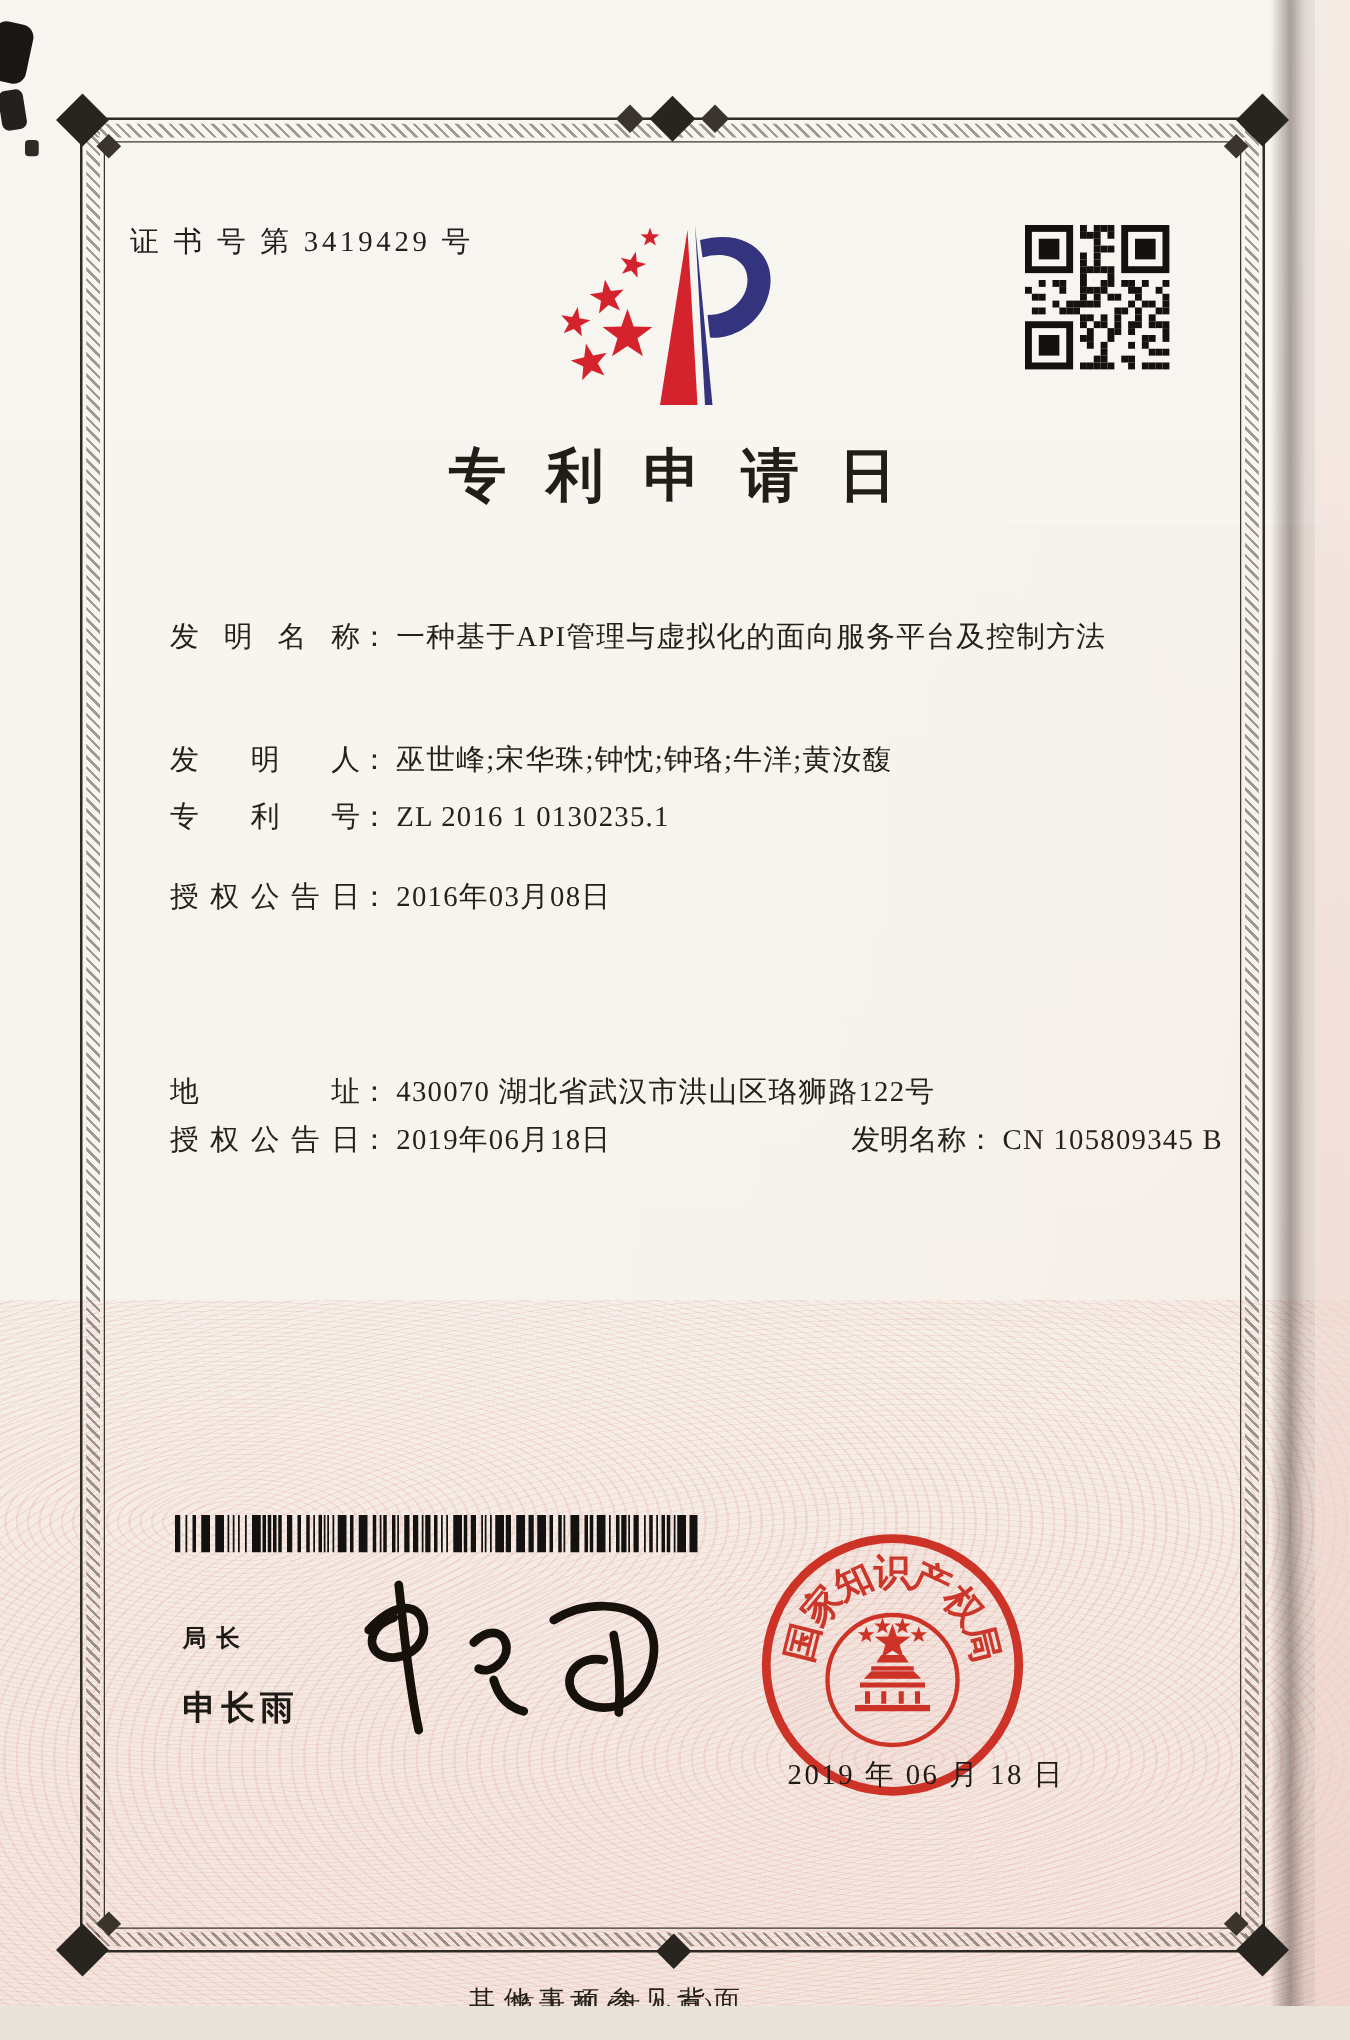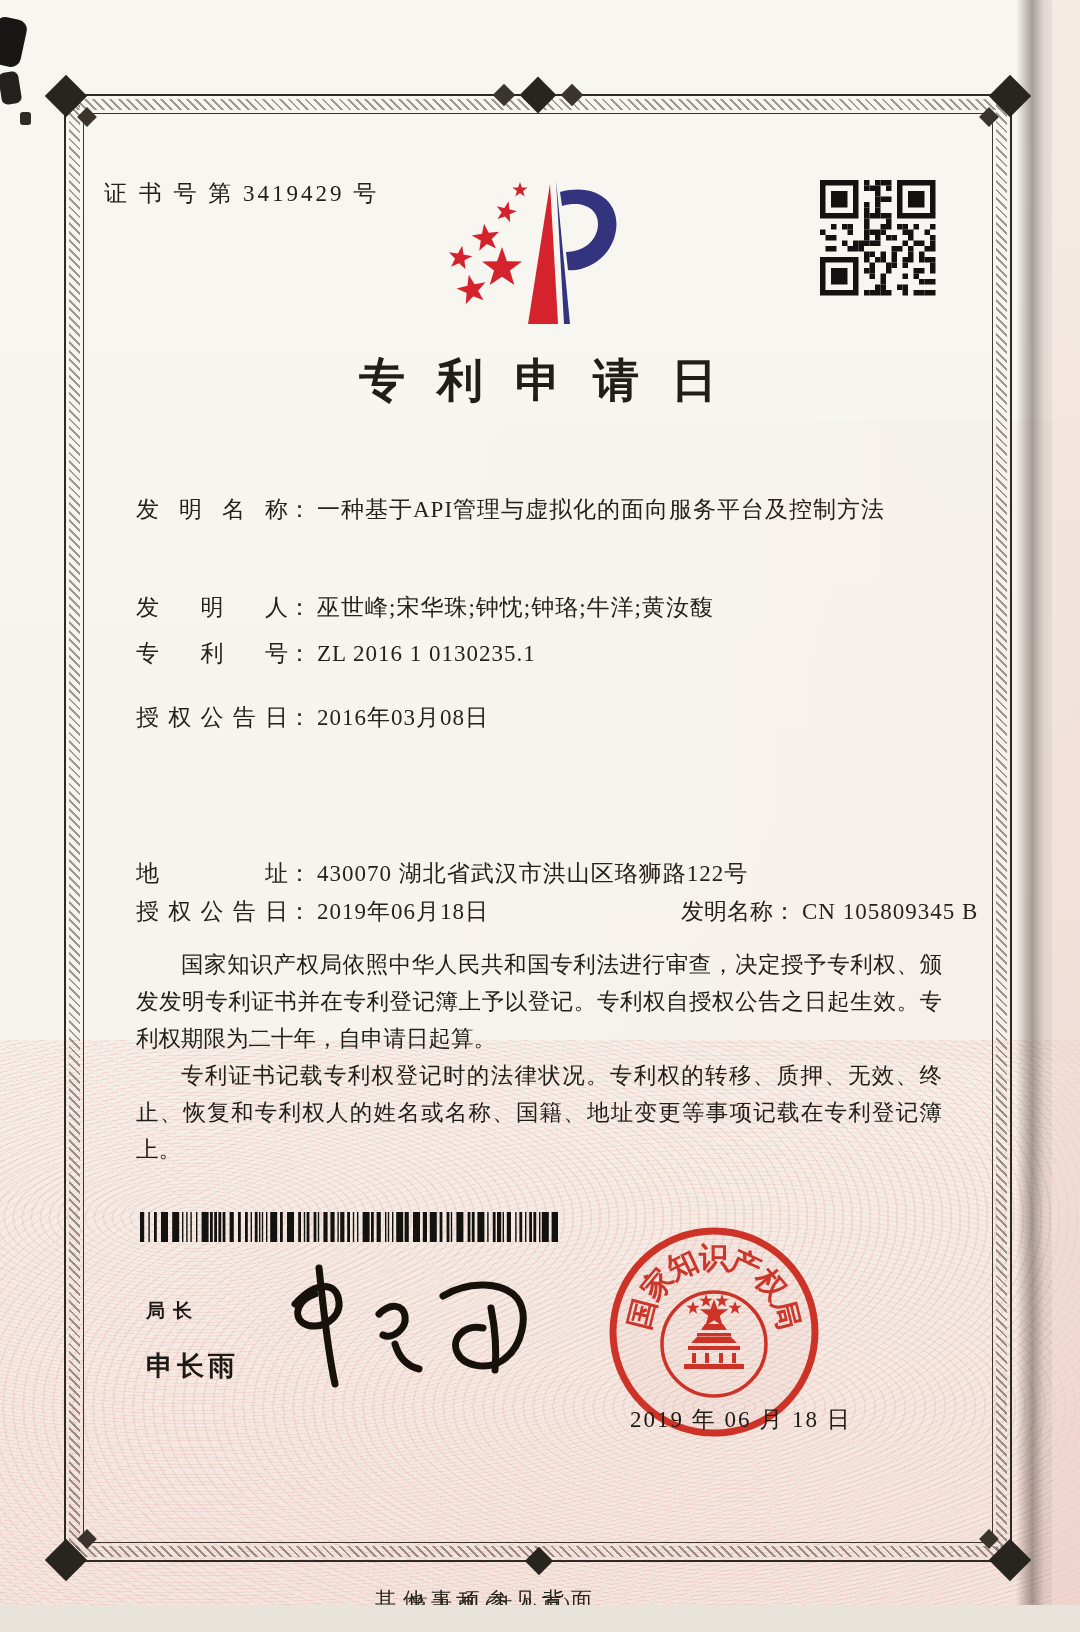--- a/index.html
+++ b/index.html
@@ -264,24 +264,20 @@
   <div class="frow" style="top:834px;margin-top:24px;">
     <span class="flabel">地址</span><span class="fcolon">：</span><span class="fvalue">430070 湖北省武汉市洪山区珞狮路122号</span>
   </div>
   <div class="frow" style="top:896px;width:806px;">
     <span class="flabel">授权公告日</span><span class="fcolon">：</span><span class="fvalue">2019年06月18日</span>
     <span class="grant2">
       <span>发明名称</span><span class="fcolon">：</span><span class="fvalue">CN 105809345 B</span>
     </span>
   </div>
 
-  <div class="body-text">
-    <p>国家知识产权局依照中华人民共和国专利法进行审查，决定授予专利权、颁发发明专利证书并在专利登记簿上予以登记。专利权自授权公告之日起生效。专利权期限为二十年，自申请日起算。</p>
-    <p>专利证书记载专利权登记时的法律状况。专利权的转移、质押、无效、终止、恢复和专利权人的姓名或名称、国籍、地址变更等事项记载在专利登记簿上。</p>
-  </div>
 
   <svg class="barcode" id="barcode" width="418" height="30" viewBox="0 0 418 30">
       <rect x="0" y="0" width="4.199999999999999" height="30" fill="#141210"></rect>
       <rect x="8.399999999999999" y="0" width="1.4" height="30" fill="#141210"></rect>
       <rect x="13.999999999999998" y="0" width="2.8" height="30" fill="#141210"></rect>
       <rect x="20.999999999999996" y="0" width="7" height="30" fill="#141210"></rect>
       <rect x="32.199999999999996" y="0" width="7" height="30" fill="#141210"></rect>
       <rect x="42" y="0" width="1.4" height="30" fill="#141210"></rect>
       <rect x="46.2" y="0" width="1.4" height="30" fill="#141210"></rect>
       <rect x="50.400000000000006" y="0" width="1.4" height="30" fill="#141210"></rect>

